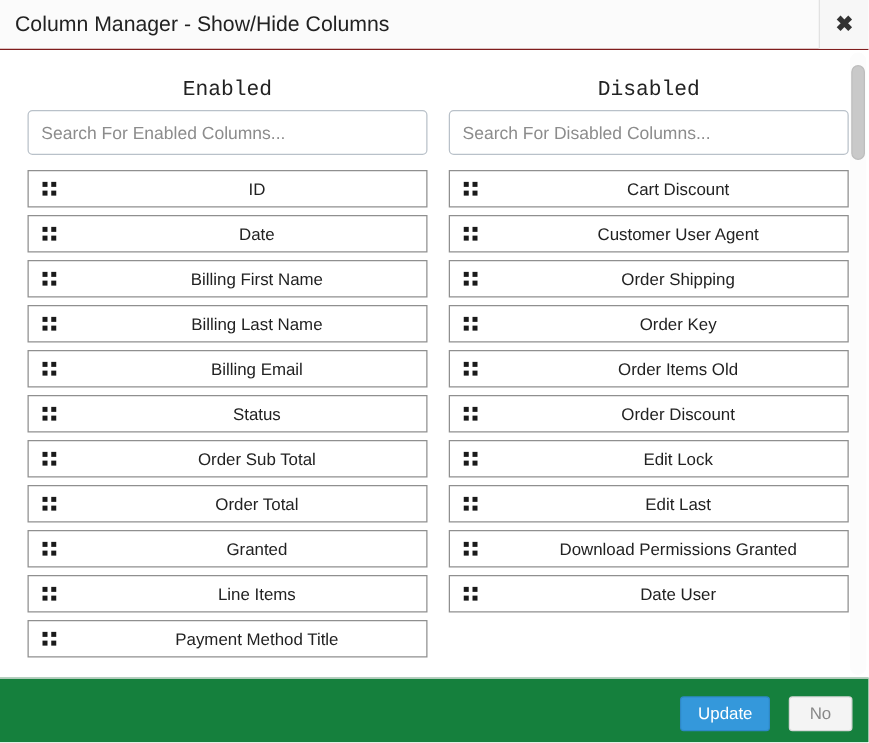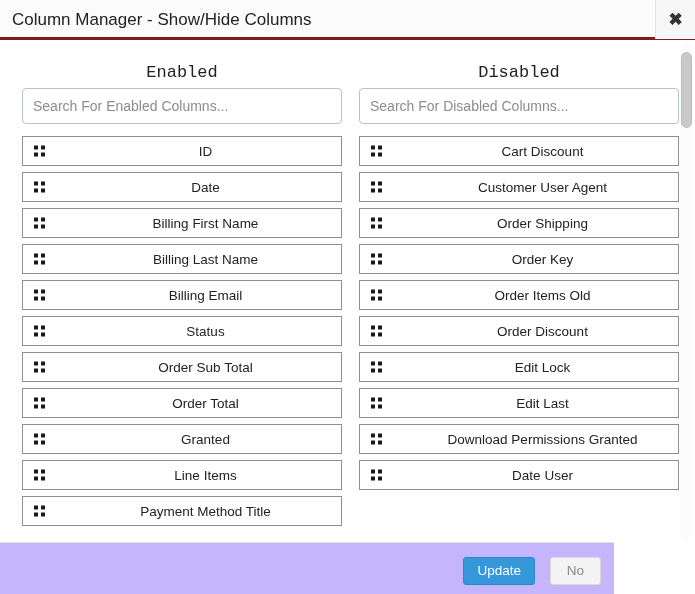--- a/index.html
+++ b/index.html
@@ -21,21 +21,21 @@
     overflow: hidden;
   }
 
   
   #titlebar {
     position: absolute;
     left: 0; top: 0;
     width: 695px;
     height: 40px;
     background: #fbfbfb;
-    border-bottom: 3px solid #7f1d1d;
+    border-bottom: 1px solid #7f1d1d;
     text-decoration: underline;
   }
   #title-text {
     position: absolute;
     left: 12px;
     top: 0;
     height: 39px;
     line-height: 39px;
     font-size: 17px;
     color: #222222;
@@ -173,23 +173,23 @@
     border: 1px solid #bdbdbd;
     border-radius: 6px;
     cursor: grab;
   }
 
   
   #footer {
     position: absolute;
     left: 0;
     top: 542px;
-    width: 614px;
+    width: 695px;
     height: 52px;
-    background: #c4b5fd;
+    background: #15803d;
     border-top: 1px solid #e2e2e2;
   }
   .btn {
     position: absolute;
     top: 14px;
     height: 28px;
     font-family: "Liberation Sans", sans-serif;
     font-size: 13.5px;
     border-radius: 3px;
     cursor: pointer;

